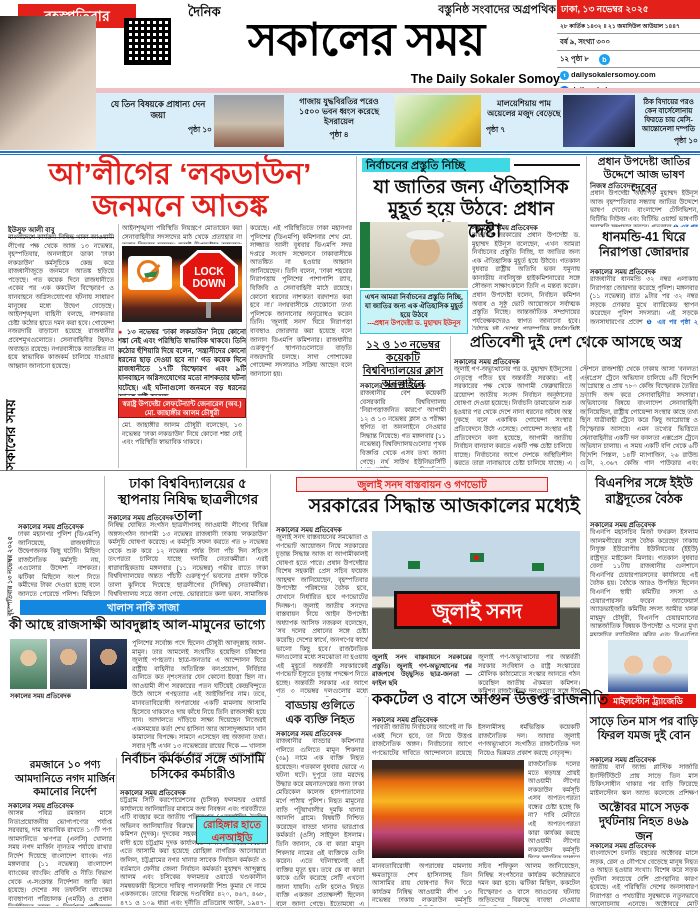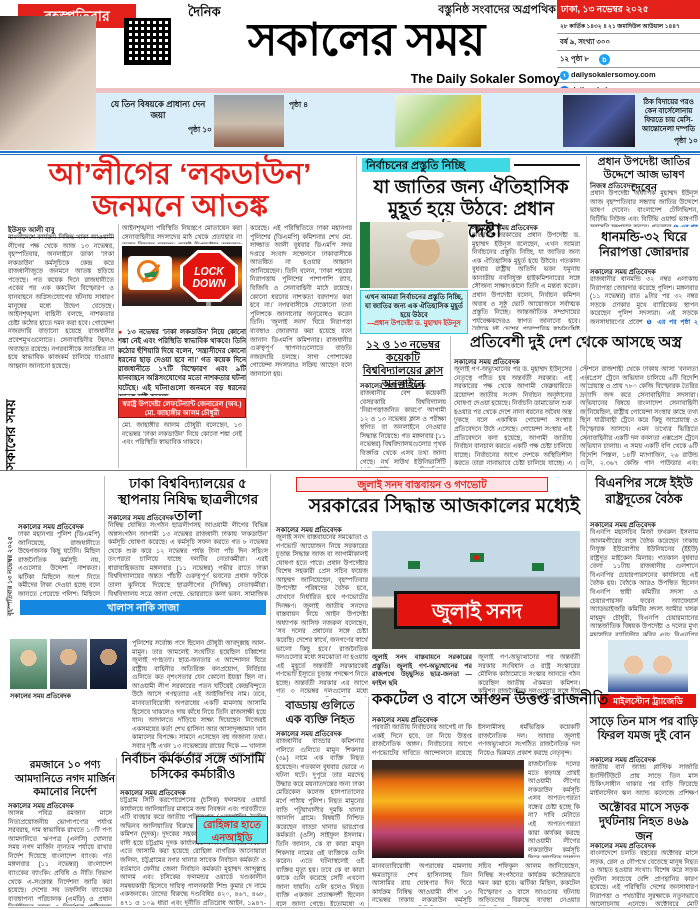--- a/index.html
+++ b/index.html
@@ -71,44 +71,49 @@
 
   <div class="abs" style="left:0;top:93px;width:700px;height:57px;background:#d9eef9;"></div>
 
   <div class="abs" style="left:104px;top:99px;width:108px;z-index:5;">
     <div style="font-size:8.5px;font-weight:bold;text-align:center;line-height:1.25;">যে তিন বিষয়কে প্রাধান্য দেন জয়া</div>
     <div style="font-size:7.5px;font-weight:bold;text-align:right;margin-top:4px;">পৃষ্ঠা ১০</div>
   </div>
 
   <div class="abs photo" style="left:214px;top:95px;width:70px;height:52px;background:linear-gradient(180deg,#9aa0a8,#cbbfae 55%,#8a5a48);"></div>
   <div class="abs" style="left:289px;top:97px;width:100px;">
-    <div style="font-size:7.5px;font-weight:bold;text-align:left;margin-top:2px;">পৃষ্ঠা ৪</div>
+    <div style="font-size:8px;font-weight:bold;text-align:center;line-height:1.25;">গাজায় যুদ্ধবিরতির পরেও ১৫০০ ভবন ধ্বংস করেছে ইসরায়েল</div>
+    <div style="font-size:7.5px;font-weight:bold;text-align:center;margin-top:2px;">পৃষ্ঠা ৪</div>
   </div>
 
   <div class="abs photo" style="left:395px;top:95px;width:86px;height:52px;background:linear-gradient(135deg,#eef4da,#b6d88e 40%,#ecc83c 72%,#c39418);"></div>
+  <div class="abs" style="left:486px;top:99px;width:76px;">
+    <div style="font-size:8px;font-weight:bold;text-align:center;line-height:1.3;">মালয়েশিয়ায় পাম অয়েলের মজুদ বেড়েছে</div>
+    <div style="font-size:7.5px;font-weight:bold;text-align:left;margin-top:4px;">পৃষ্ঠা ৭</div>
+  </div>
 
   <div class="abs photo" style="left:563px;top:95px;width:72px;height:52px;background:linear-gradient(135deg,#26304e,#4a5aa0 55%,#16161e);"></div>
   <div class="abs" style="left:639px;top:97px;width:59px;">
     <div style="font-size:7px;font-weight:bold;text-align:center;line-height:1.3;">ঠিক বিদায়ের পরও কেন বার্সেলোনায় ফিরতে চায় মেসি-আন্তোনেলা দম্পতি</div>
     <div style="font-size:7.5px;font-weight:bold;text-align:right;margin-top:2px;">পৃষ্ঠা ১০</div>
   </div>
 
   <div class="abs" style="left:0;top:151px;width:700px;height:2px;background:#1c74c8;"></div>
   <div class="abs" style="left:0;top:154px;width:700px;height:1px;background:#1c74c8;"></div>
 
   <div class="abs hl" style="left:6px;top:158px;width:348px;font-size:30px;line-height:1.05;color:#e3211a;font-weight:900;">আ’লীগের ‘লকডাউন’ জনমনে আতঙ্ক</div>
 
   <div class="abs byl" style="left:8px;top:224px;width:106px;border-bottom:1px solid #333;padding-bottom:1px;">ইউসুফ আলী বাবু</div>
   <div class="abs bd" style="left:8px;top:233px;width:106px;height:235px;">বাংলাদেশে কার্যক্রম নিষিদ্ধ থাকা আওয়ামী লীগের পক্ষ থেকে আজ ১৩ নভেম্বর, বৃহস্পতিবার, অনলাইনে ডাকা ‘ঢাকা লকডাউন’ কর্মসূচিকে কেন্দ্র করে রাজধানীজুড়ে জনমনে আতঙ্ক ছড়িয়ে পড়েছে। গত কয়েক দিনে রাজধানীতে একের পর এক ককটেল বিস্ফোরণ ও যানবাহনে অগ্নিসংযোগের ঘটনায় সাধারণ মানুষের মধ্যে উদ্বেগ বেড়েছে। আইনশৃঙ্খলা বাহিনী বলছে, নাশকতার চেষ্টা কঠোর হাতে দমন করা হবে। গোয়েন্দা নজরদারি বাড়ানো হয়েছে রাজধানীর প্রবেশমুখগুলোতে। সেনাবাহিনীর টহলও অব্যাহত রয়েছে। নগরবাসীকে আতঙ্কিত না হয়ে স্বাভাবিক কাজকর্ম চালিয়ে যাওয়ার আহ্বান জানানো হয়েছে।</div>
 
   <div class="abs vr" style="left:118px;top:224px;height:244px;"></div>
 
   <div class="abs bd" style="left:122px;top:224px;width:120px;height:20px;">আইনশৃঙ্খলা পরিস্থিতি নিয়ন্ত্রণে মোতায়েন করা সেনাবাহিনীর সদস্যদের মাঠ থেকে প্রত্যাহার না করার সিদ্ধান্ত হয়েছে। স্বরাষ্ট্র উপদেষ্টার আহ্বান: স্বরাষ্ট্র উপদেষ্টা লেফটেন্যান্ট জেনারেল (অব.)</div>
 
-  <div class="abs photo" style="left:122px;top:246px;width:120px;height:60px;background:linear-gradient(180deg,#1a1210 0 16%,#c84a10 30%,#f09018 48%,#e86a14 62%,#58221a 82%,#23201e 100%);font-style:italic;">
+  <div class="abs photo" style="left:122px;top:246px;width:120px;height:76px;background:linear-gradient(180deg,#1a1210 0 16%,#c84a10 30%,#f09018 48%,#e86a14 62%,#58221a 82%,#23201e 100%);">
     <div class="abs" style="left:6px;top:10px;width:44px;height:34px;background:#fff;border-radius:4px;">
       <div class="abs" style="left:9px;top:4px;width:22px;height:22px;border:3px solid #e87818;border-radius:50%;">
         <div class="abs" style="left:-1px;top:9px;width:24px;height:3px;background:#e87818;transform:rotate(-45deg);"></div>
         <div class="abs" style="left:4px;top:8px;width:14px;height:6px;background:#2a8a4a;clip-path:polygon(0 40%,100% 0,80% 100%,10% 100%);"></div>
       </div>
     </div>
     <div class="abs oct-out" style="left:58px;top:4px;width:58px;height:52px;">
       <div class="abs oct-in" style="left:3px;top:3px;width:52px;height:46px;font-size:10.5px;line-height:1.15;padding-top:12px;">LOCK DOWN</div>
     </div>
     <div class="abs" style="left:84px;top:56px;width:5px;height:16px;background:#9a9a9a;"></div>
@@ -163,21 +168,21 @@
   </div>
 
   <div class="abs vr" style="left:586px;top:156px;height:176px;"></div>
 
   <div class="abs hl" style="left:590px;top:155px;width:108px;font-size:10.5px;line-height:1.25;">প্রধান উপদেষ্টা জাতির উদ্দেশে আজ ভাষণ দেবেন</div>
   <div class="abs byl" style="left:590px;top:180px;width:108px;">নিজস্ব প্রতিবেদক</div>
   <div class="abs bd" style="left:590px;top:189px;width:108px;height:38px;">
     <span>প্রধান উপদেষ্টা অধ্যাপক মুহাম্মদ ইউনূস আজ বৃহস্পতিবার সন্ধ্যায় জাতির উদ্দেশে ভাষণ দেবেন। বাংলাদেশ টেলিভিশন, বিটিভি নিউজ এবং বিটিভি ওয়ার্ল্ড ভাষণটি সরাসরি সম্প্রচার করবে। গতকাল</span> <span class="cont">❶ এর পর পৃষ্ঠা ২ কলাম ৪</span>
   </div>
 
-  <div class="abs hl" style="left:590px;top:230px;width:108px;font-size:12.5px;line-height:1.22;">ধানমন্ডি-৩২ ঘিরে নিরাপত্তা জোরদার</div>
+  <div class="abs hl" style="left:590px;top:230px;width:108px;font-size:12.5px;line-height:1.22;">ধানমন্ডি-41 ঘিরে নিরাপত্তা জোরদার</div>
   <div class="abs byl" style="left:590px;top:266px;width:108px;">সকালের সময় প্রতিবেদক</div>
   <div class="abs bd" style="left:590px;top:275px;width:108px;height:50px;">
     <span>রাজধানীর ধানমন্ডি ৩২ নম্বর এলাকায় নিরাপত্তা জোরদার করেছে পুলিশ। মঙ্গলবার (১১ নভেম্বর) রাত ৯টার পর ৩২ নম্বর সড়কে ঢোকার মুখে ব্যারিকেড স্থাপন করেছেন পুলিশ সদস্যরা। এই সড়কে জনসাধারণের প্রবেশ</span> <span class="cont">❶ এর পর পৃষ্ঠা ২ কলাম ১</span>
   </div>
 
   <div class="abs hrule" style="left:0;top:470px;width:700px;"></div>
 
   <div class="abs vtext" style="left:1px;top:352px;width:16px;height:118px;font-size:13px;color:#000;">সকালের সময়</div>
   <div class="abs vtext" style="left:4px;top:476px;width:10px;height:140px;font-size:6.5px;color:#333;">বৃহস্পতিবার ১৩ নভেম্বর ২০২৫</div>
 
@@ -188,20 +193,21 @@
 
   <div class="abs vr" style="left:104px;top:476px;height:120px;"></div>
 
   <div class="abs hl" style="left:108px;top:476px;width:160px;font-size:13.5px;font-weight:900;line-height:1.2;">ঢাকা বিশ্ববিদ্যালয়ের ৫ স্থাপনায় নিষিদ্ধ ছাত্রলীগের তালা</div>
   <div class="abs byl" style="left:108px;top:512px;width:160px;">সকালের সময় প্রতিবেদক</div>
   <div class="abs bd" style="left:108px;top:521px;width:160px;height:75px;">
     <span>নিষিদ্ধ ঘোষিত সংগঠন ছাত্রলীগসহ আওয়ামী লীগের বিভিন্ন অঙ্গসংগঠন আগামী ১৩ নভেম্বর রাজধানী ঢাকায় ‘লকডাউন’ কর্মসূচি ঘোষণা করেছে। এ কর্মসূচি সফল করতে গত ৮ নভেম্বর থেকে শুরু করে ১২ নভেম্বর পর্যন্ত টানা পাঁচ দিন সহিংস তৎপরতা চালিয়ে যাচ্ছে দলটির নেতাকর্মীরা। এরই ধারাবাহিকতায় মঙ্গলবার (১১ নভেম্বর) গভীর রাতে ঢাকা বিশ্ববিদ্যালয়ের অন্তত পাঁচটি গুরুত্বপূর্ণ ভবনের প্রধান ফটকে তালা ঝুলিয়ে দিয়েছে ছাত্রলীগের (নিষিদ্ধ) নেতাকর্মীরা। বিশ্ববিদ্যালয় সূত্রে জানা গেছে, ভোররাতে কলা ভবন, সামাজিক বিজ্ঞান অনুষদ, শিক্ষা ও গবেষণা ইনস্টিটিউট (আইইআর), পুষ্টি ও খাদ্য বিজ্ঞান ইনস্টিটিউট, কার্জন হল গেটে তালা লাগানো হয়। শাখা ছাত্রলীগের (নিষিদ্ধ) এক পোস্টও লেখেন,</span> 
   </div>
 
   <div class="abs kicker-blue" style="left:20px;top:600px;width:246px;height:15px;font-size:10px;line-height:15px;">খালাস নাকি সাজা</div>
+  <div class="abs hl" style="left:8px;top:618px;width:258px;font-size:13px;font-weight:900;">কী আছে রাজসাক্ষী আবদুল্লাহ আল-মামুনের ভাগ্যে</div>
 
   <div class="abs photo" style="left:10px;top:639px;width:37px;height:50px;background:radial-gradient(circle at 50% 38%,#e8c8a2 0 22%,rgba(0,0,0,0) 23%),linear-gradient(180deg,#a8ccb8,#44785a);"></div>
   <div class="abs photo" style="left:50px;top:639px;width:37px;height:50px;background:radial-gradient(circle at 50% 36%,#e0b890 0 22%,rgba(0,0,0,0) 23%),linear-gradient(180deg,#9aa4b0,#4a5560);"></div>
   <div class="abs photo" style="left:90px;top:639px;width:37px;height:50px;background:radial-gradient(circle at 50% 36%,#caa07a 0 22%,rgba(0,0,0,0) 23%),linear-gradient(180deg,#2c3c5c,#101a2e);"></div>
   <div class="abs byl" style="left:10px;top:691px;width:117px;font-size:6.3px;">সকালের সময় প্রতিবেদক</div>
 
   <div class="abs bd" style="left:132px;top:639px;width:134px;height:116px;">
     <span>পুলিশের সর্বোচ্চ পদে ছিলেন চৌধুরী আবদুল্লাহ আল-মামুন। তার আমলেই সংঘটিত হয়েছিল চব্বিশের জুলাই গণহত্যা। ছাত্র-জনতার এ আন্দোলন ঘিরে রাষ্ট্রীয় বাহিনীর অতিরিক্ত বলপ্রয়োগ, নির্বিচার গুলিতে কত নৃশংসতার যেন কোনো ইয়ত্তা ছিল না। আওয়ামী লীগ সরকারের পতন ঘটিয়েই কেন্দ্রবিন্দুতে উঠে আসে গণহত্যার এই আইজিপির নাম। তবে, মানবতাবিরোধী অপরাধের একটি মামলায় আসামি হিসেবে থাকলেও দায় কাঁধে নিয়ে তিনি রাজসাক্ষী হয়ে যান। আদালতে দাঁড়িয়ে সাক্ষ্য দিয়েছেন নিজেরই একসময়ের কর্তা শেখ হাসিনা আর আসাদুজ্জামান খান কামালের বিপক্ষে। সামনে এসেছেন বহু অজানা তথ্য। সবার দৃষ্টি এখন ১৩ নভেম্বরের রায়ের দিকে — খালাস পাচ্ছেন, নাকি পূর্ণ সাজা পাচ্ছেন এমন জল্পনা অনেকের মনে উঁকি দিচ্ছে।</span> 
   </div>
 

